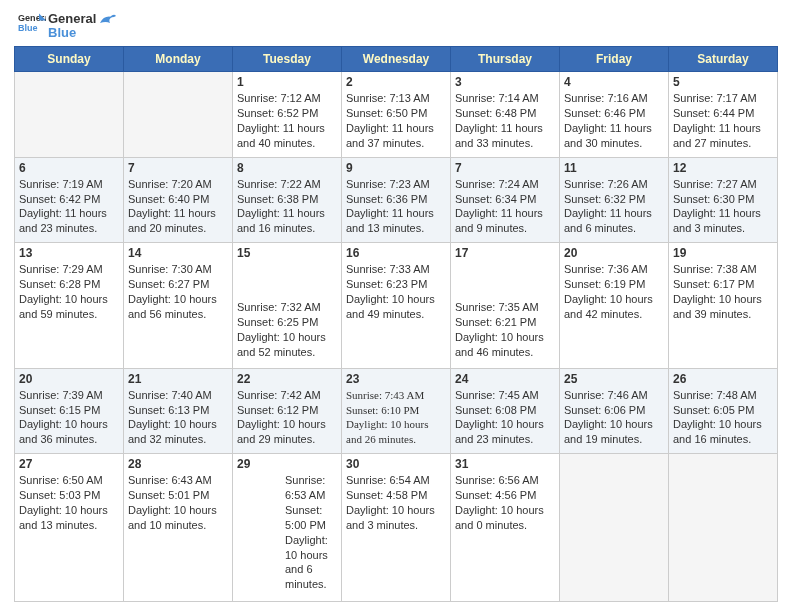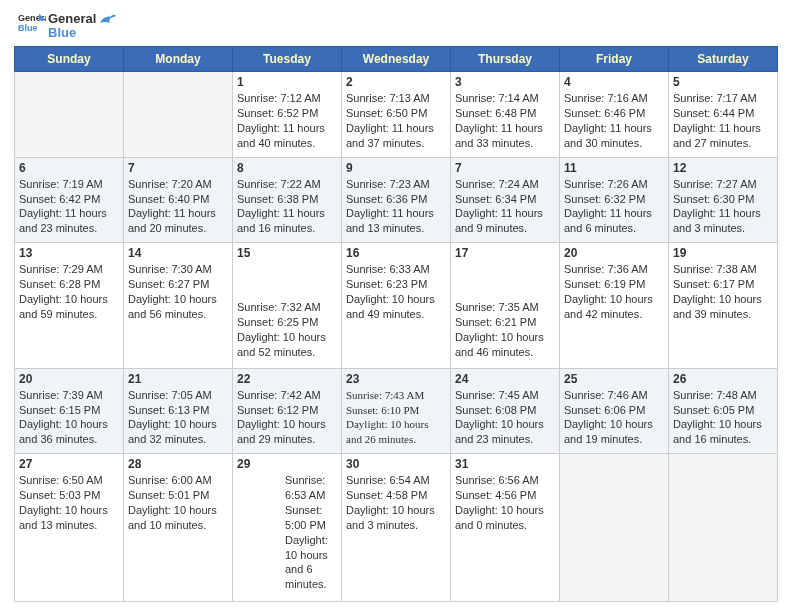--- a/index.html
+++ b/index.html
@@ -227,21 +227,21 @@
 Daylight: 10 hours and 56 minutes.</div>
           </td>
           <td>
             <span class="day-number">15</span>
             <div class="day-info" style="white-space: pre-line; margin-top: 40px;">Sunrise: 7:32 AM
 Sunset: 6:25 PM
 Daylight: 10 hours and 52 minutes.</div>
           </td>
           <td>
             <span class="day-number">16</span>
-            <div class="day-info" style="white-space: pre-line;">Sunrise: 6:33 AM
+            <div class="day-info" style="white-space: pre-line;">Sunrise: 7:33 AM
 Sunset: 6:23 PM
 Daylight: 10 hours and 49 minutes.</div>
           </td>
           <td>
             <span class="day-number">17</span>
             <div class="day-info" style="white-space: pre-line; margin-top: 40px;">Sunrise: 7:35 AM
 Sunset: 6:21 PM
 Daylight: 10 hours and 46 minutes.</div>
           </td>
           <td>
@@ -259,21 +259,21 @@
         </tr>
         <tr>
           <td>
             <span class="day-number">20</span>
             <div class="day-info" style="white-space: pre-line;">Sunrise: 7:39 AM
 Sunset: 6:15 PM
 Daylight: 10 hours and 36 minutes.</div>
           </td>
           <td>
             <span class="day-number">21</span>
-            <div class="day-info" style="white-space: pre-line;">Sunrise: 7:05 AM
+            <div class="day-info" style="white-space: pre-line;">Sunrise: 7:40 AM
 Sunset: 6:13 PM
 Daylight: 10 hours and 32 minutes.</div>
           </td>
           <td>
             <span class="day-number">22</span>
             <div class="day-info" style="white-space: pre-line;">Sunrise: 7:42 AM
 Sunset: 6:12 PM
 Daylight: 10 hours and 29 minutes.</div>
           </td>
           <td>
@@ -303,21 +303,21 @@
         </tr>
         <tr>
           <td>
             <span class="day-number">27</span>
             <div class="day-info" style="white-space: pre-line;">Sunrise: 6:50 AM
 Sunset: 5:03 PM
 Daylight: 10 hours and 13 minutes.</div>
           </td>
           <td>
             <span class="day-number">28</span>
-            <div class="day-info" style="white-space: pre-line;">Sunrise: 6:00 AM
+            <div class="day-info" style="white-space: pre-line;">Sunrise: 6:43 AM
 Sunset: 5:01 PM
 Daylight: 10 hours and 10 minutes.</div>
           </td>
           <td>
             <span class="day-number">29</span>
             <div class="day-info" style="white-space: pre-line; margin-left: 48px;">Sunrise: 6:53 AM
 Sunset: 5:00 PM
 Daylight: 10 hours and 6 minutes.</div>
           </td>
           <td>

